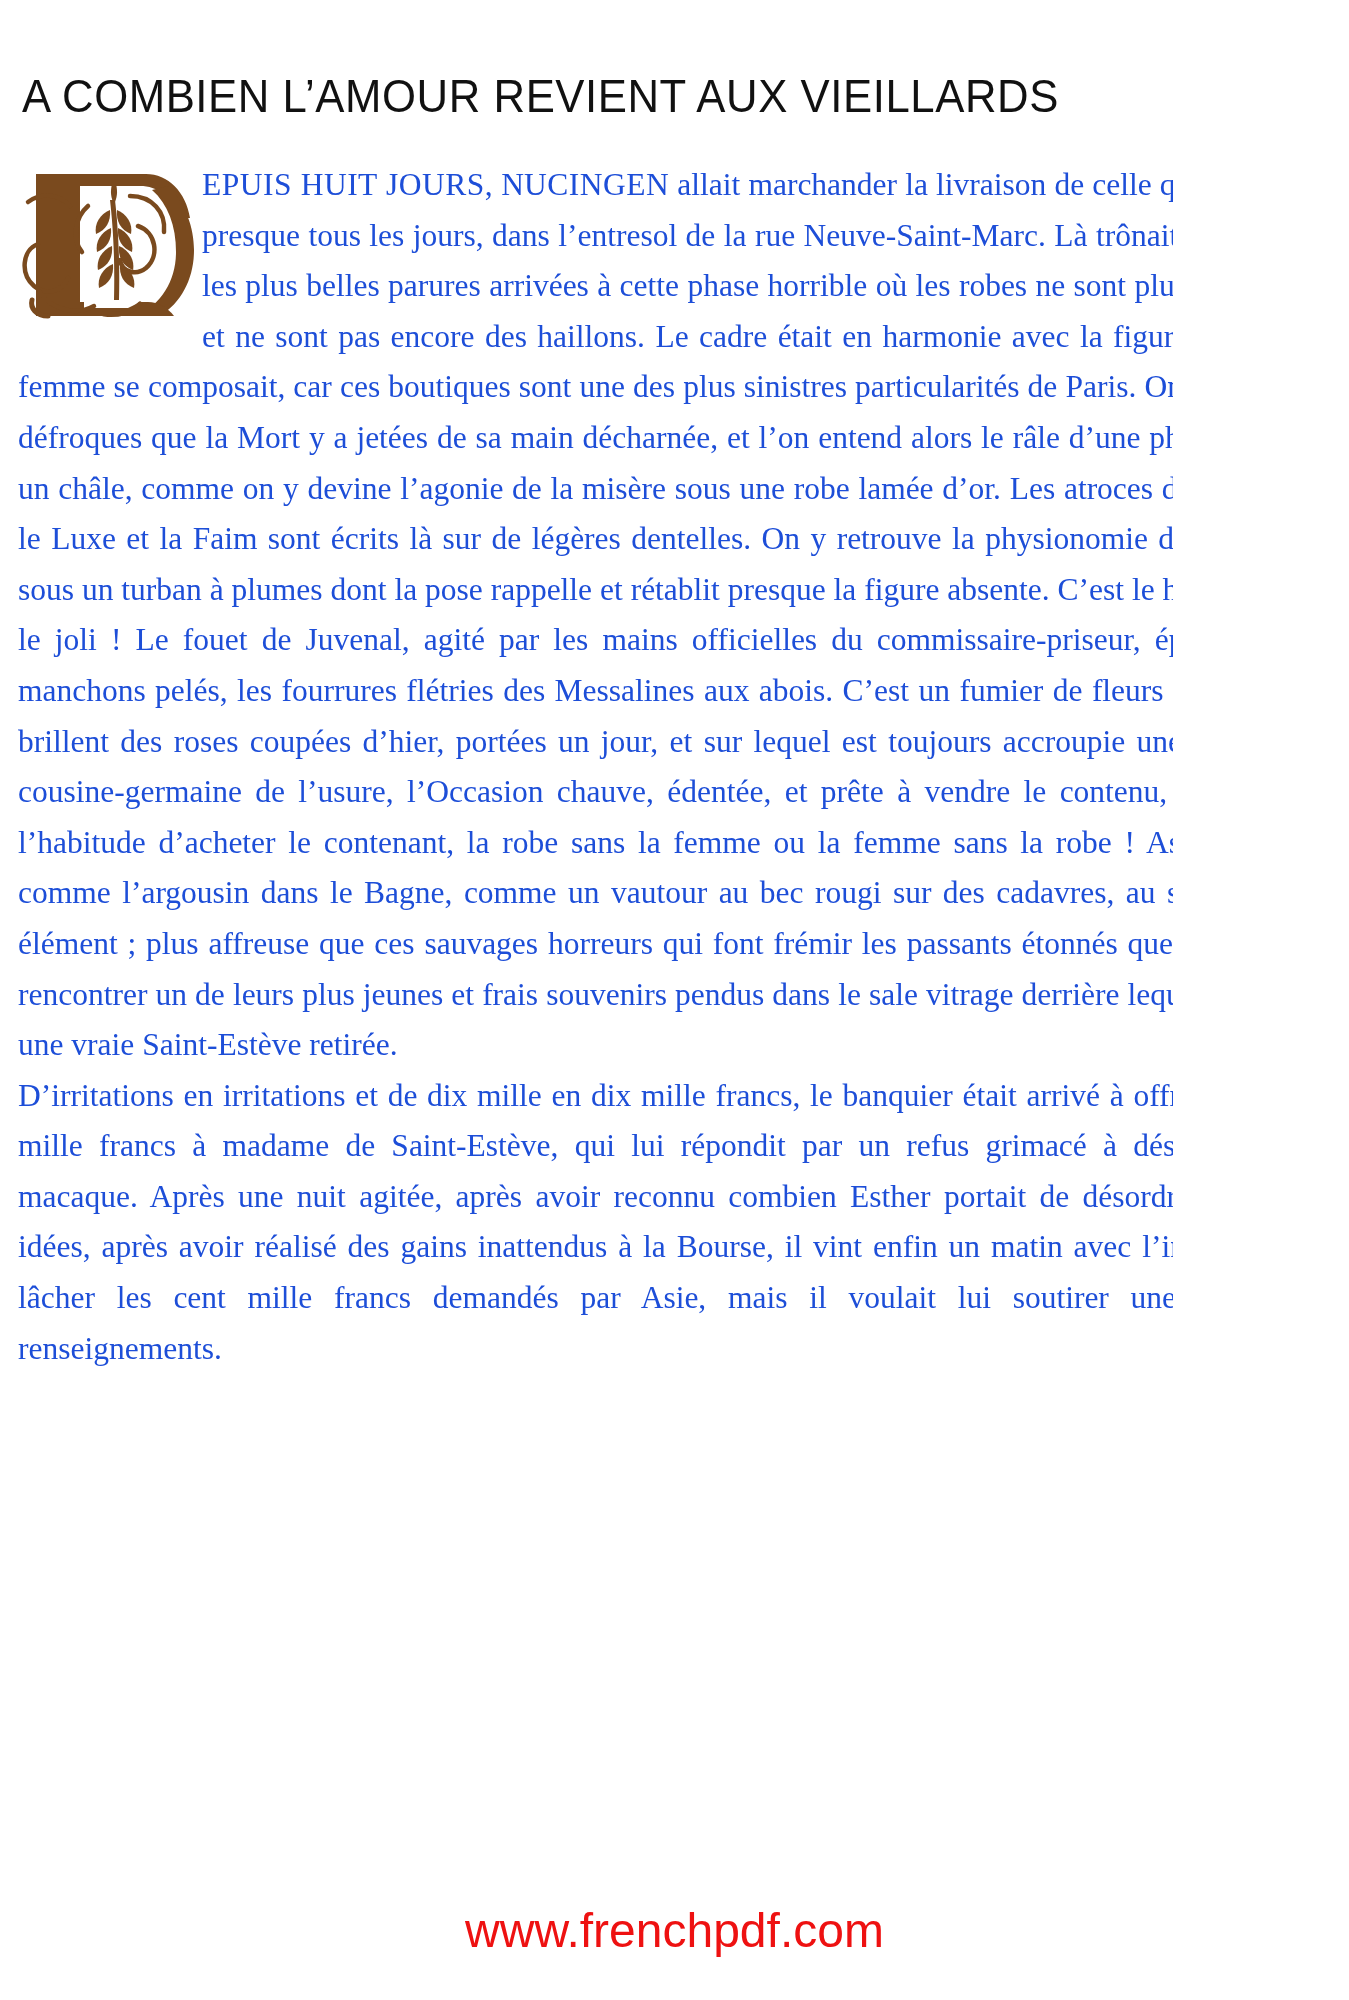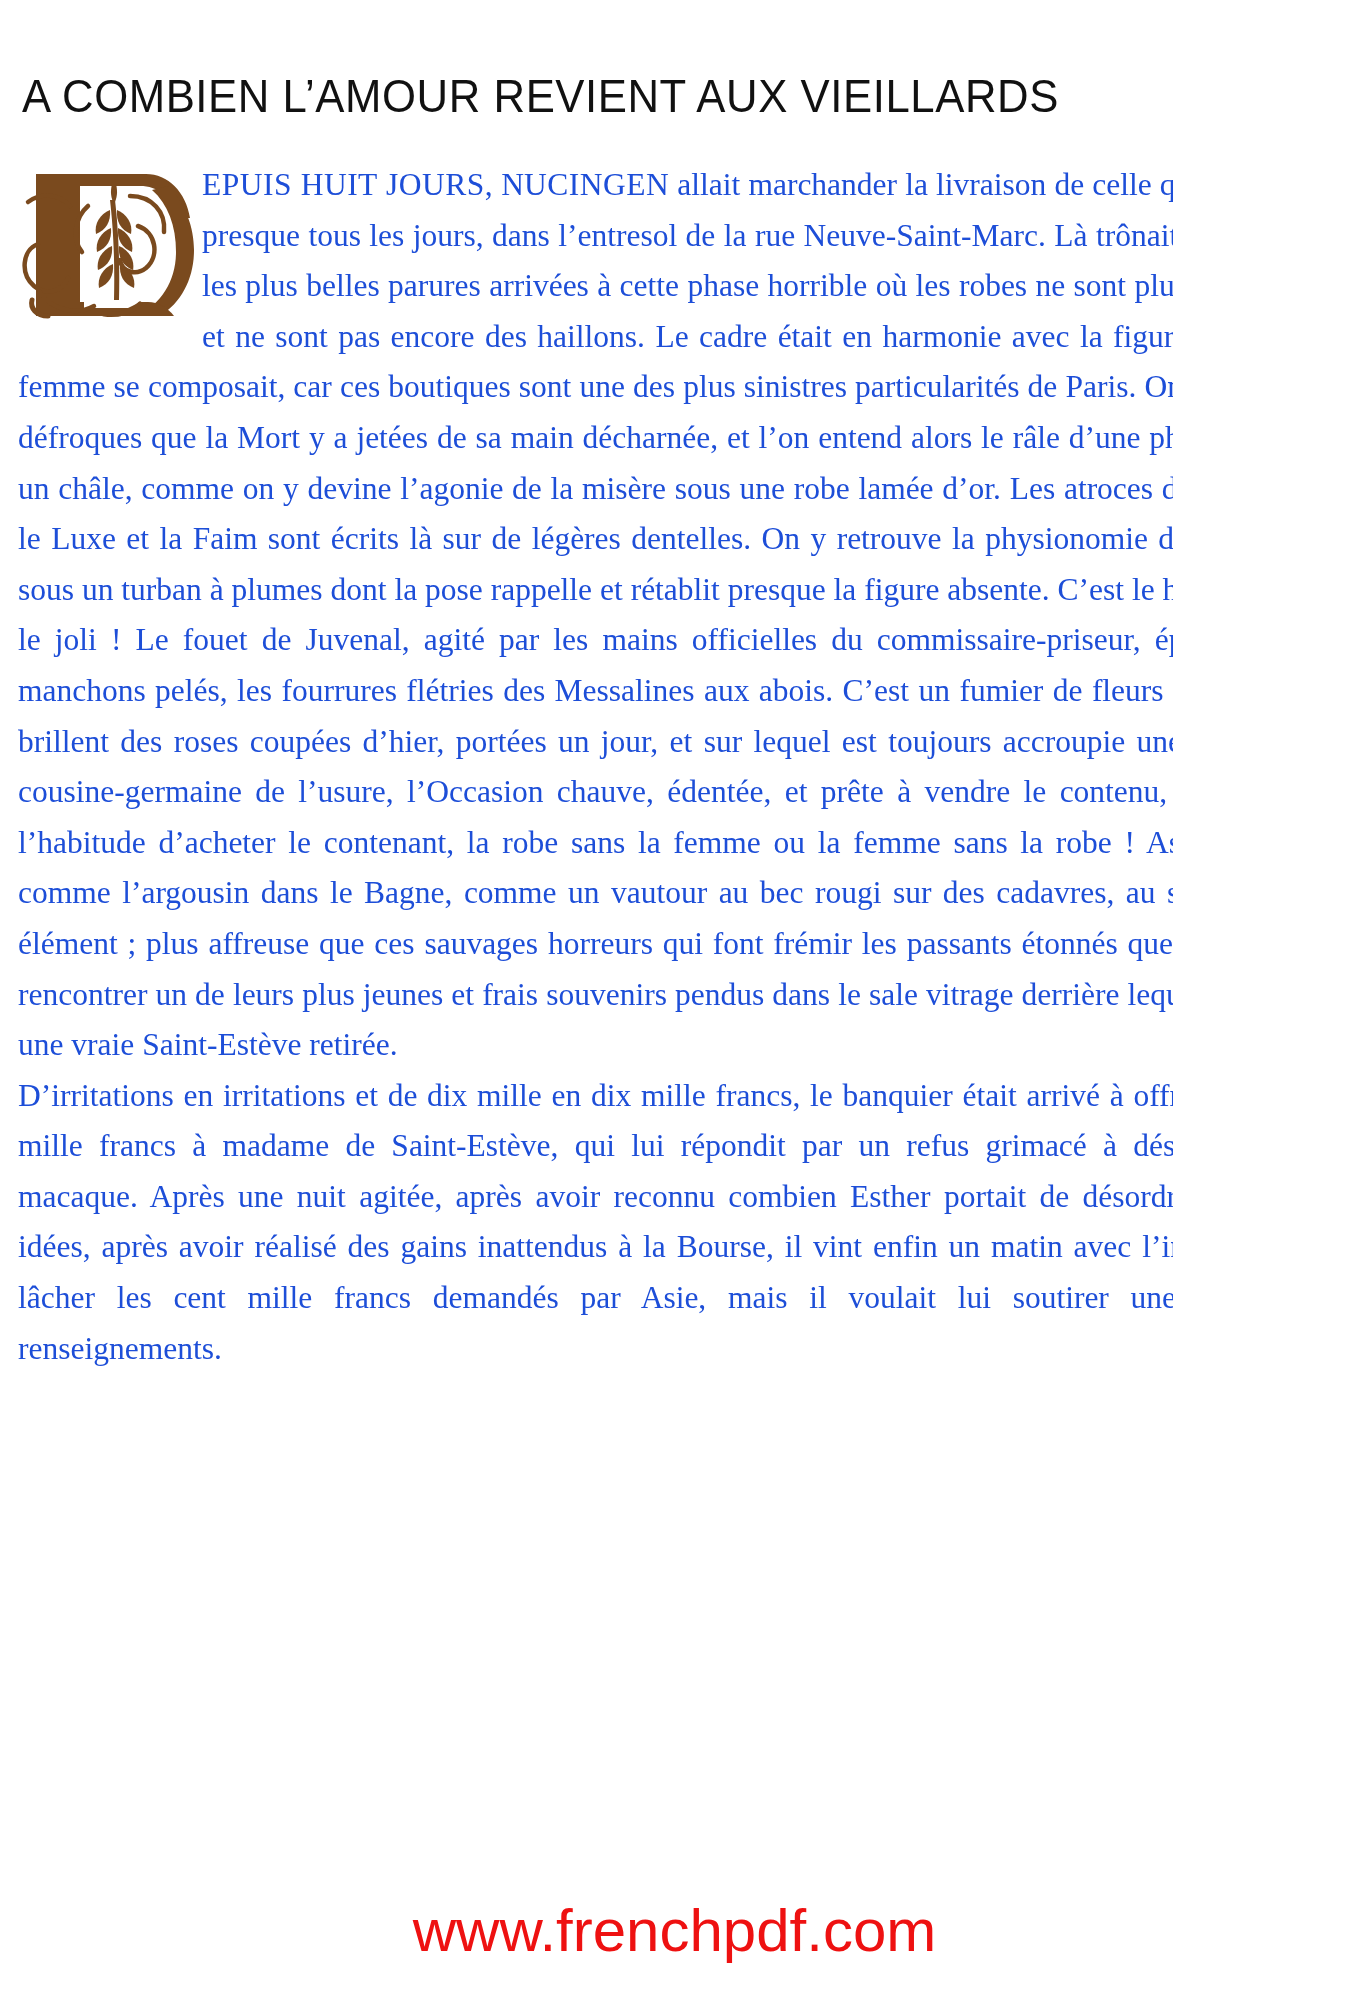--- a/index.html
+++ b/index.html
@@ -90,21 +90,21 @@
   }
 
   
   .footer-watermark {
     position: absolute;
     left: 0;
     top: 1903px;
     width: 1349px;
     text-align: center;
     font-family: "Liberation Sans", sans-serif;
-    font-size: 60px;
+    font-size: 48px;
     line-height: 56px;
     font-weight: 400;
     color: #ee1111;
     letter-spacing: 0px;
   }
 </style>
 </head>
 <body>
 
 <div class="page">

